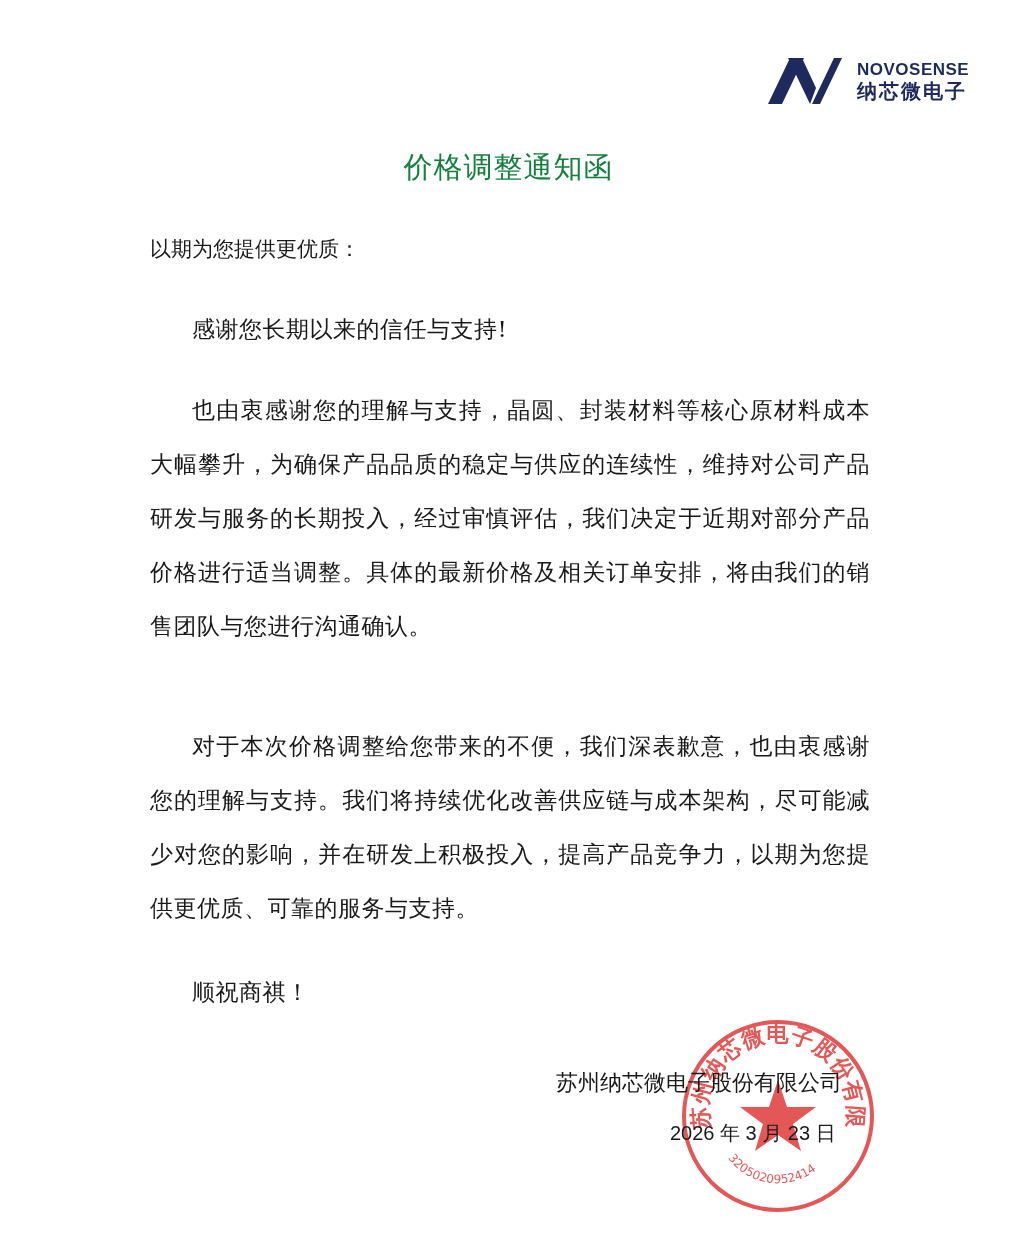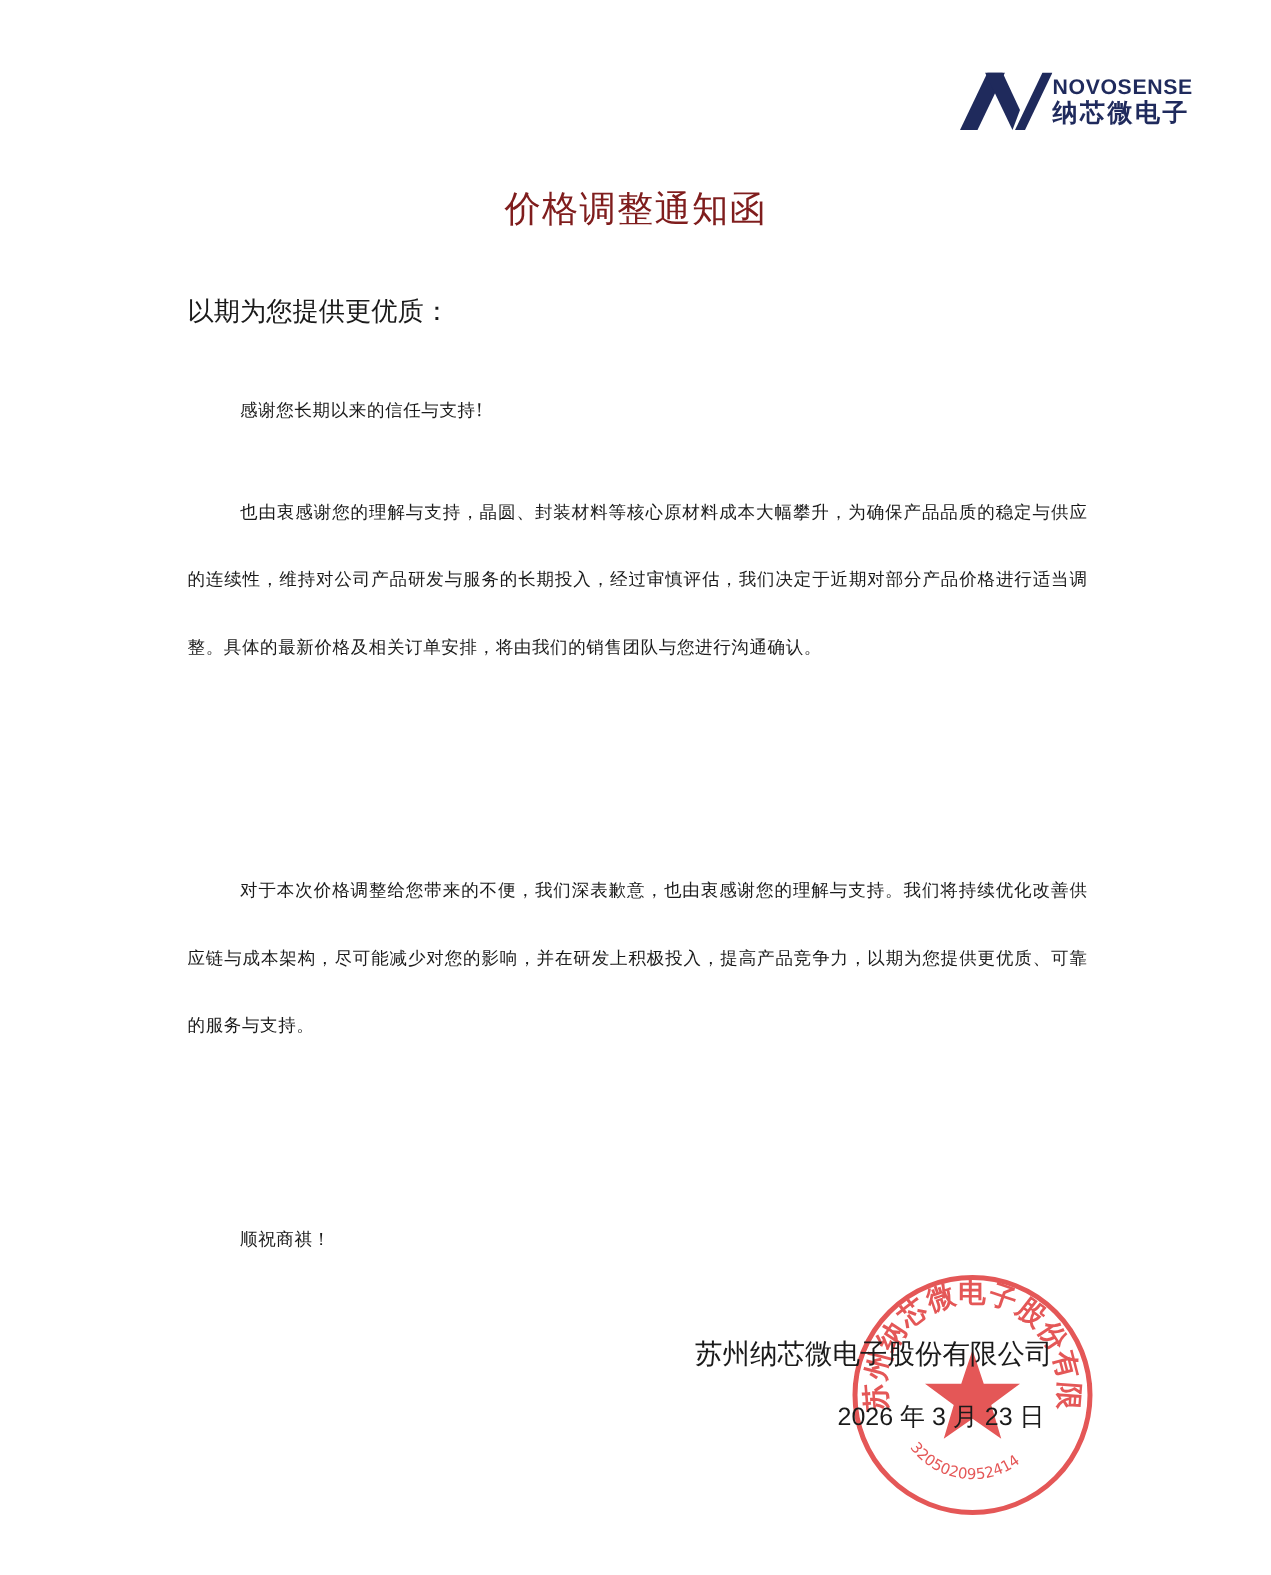--- a/index.html
+++ b/index.html
@@ -2,30 +2,30 @@
 <html><head>
 <meta charset="utf-8">
 <style>
   html, body { margin: 0; padding: 0; }
   body {
     width: 1017px; height: 1260px; background: #ffffff; position: relative; overflow: hidden;
     font-family: "DejaVu Serif", "Liberation Serif", serif; color: #1a1a1a;
   }
   .logo { position: absolute; left: 768px; top: 58px; height: 46px; display: flex; align-items: center; }
   .logo-mark { width: 74px; height: 46px; }
-  .logo-text { margin-left: 0; display: flex; flex-direction: column; color: #1f2a5c; }
+  .logo-text { margin-left: 15px; display: flex; flex-direction: column; color: #1f2a5c; }
   .logo-en { font-family: "Liberation Sans", sans-serif; font-weight: bold; font-size: 17px; letter-spacing: 0.5px; line-height: 19px; }
   .logo-cn { font-family: Liberation Sans, sans-serif; font-weight: bold; font-size: 20px; letter-spacing: 2px; line-height: 24px; }
-  .title { position: absolute; left: 0; width: 1017px; top: 148px; text-align: center; font-size: 29px; letter-spacing: 1px; color: #7f1d1d; font-family: Liberation Mono, monospace; }
+  .title { position: absolute; left: 0; width: 1017px; top: 148px; text-align: center; font-size: 29px; letter-spacing: 1px; color: #15803d; font-family: Liberation Mono, monospace; }
   .salutation { position: absolute; left: 150px; top: 235px; font-size: 21px; }
-  .para { position: absolute; left: 150px; width: 720px; font-size: 14px; line-height: 54px; text-align: justify; letter-spacing: 0.5px; }
+  .para { position: absolute; left: 150px; width: 720px; font-size: 23px; line-height: 54px; text-align: justify; letter-spacing: 0.5px; }
   .indent { text-indent: 42px; }
   .p1 { top: 302px; }
   .p2 { top: 383px; }
-  .p3 { top: 686px; }
+  .p3 { top: 719px; }
   .p4 { top: 965px; }
   .sig-company { position: absolute; left: 556px; top: 1068px; font-size: 22px; z-index: 2; }
   .sig-date { position: absolute; left: 670px; top: 1120px; font-size: 20px; font-family: Liberation Sans, sans-serif; z-index: 2; }
   .seal { position: absolute; left: 680px; top: 1018px; width: 196px; height: 196px; z-index: 1; opacity: 0.85; }
   .watermark { position: absolute; left: 720px; top: 1272px; display: flex; align-items: center; color: #9a9a9a; font-family: "DejaVu Sans", sans-serif; font-size: 24px; z-index: 3; }
   .wm-icon { width: 40px; height: 30px; margin-right: 8px; }
 </style>
 </head>
 <body>
 

